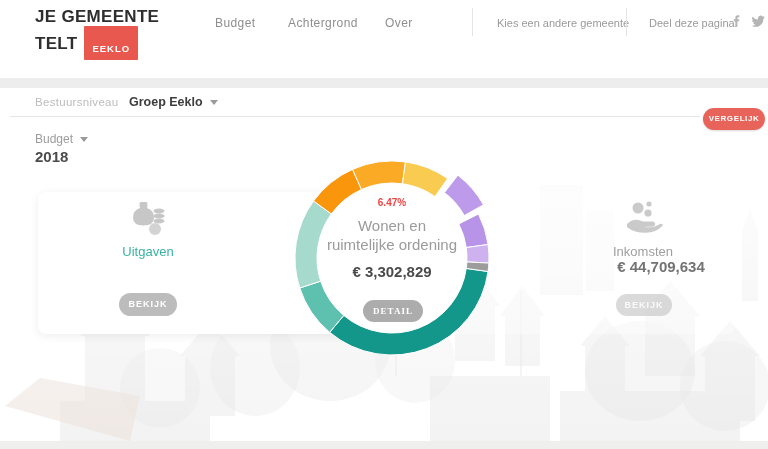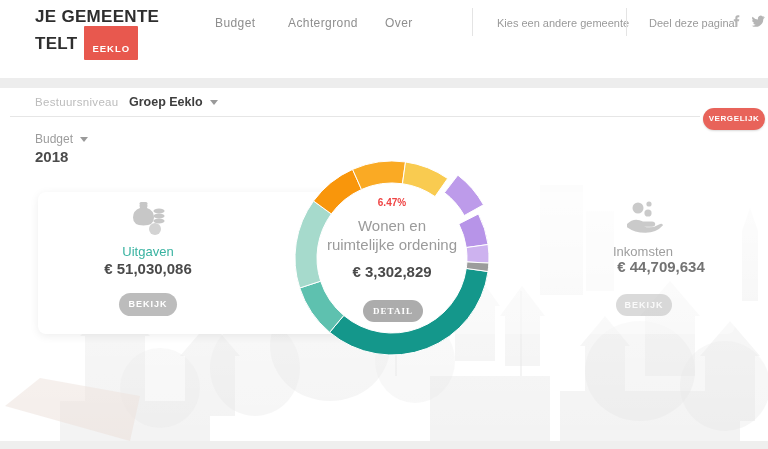--- a/index.html
+++ b/index.html
@@ -160,21 +160,20 @@
     <svg viewBox="0 0 42 40" fill="#c7c7c7">
       <path d="M13 10 q-2 -5 3.5 -5 q5.5 0 3.5 5 q7 2.5 7 9.5 q0 8 -10.5 8 q-10.5 0 -10.5 -8 q0 -7 7 -9.5 z"></path>
       <rect x="12.5" y="4" width="8" height="3" rx="1.5"></rect>
       <ellipse cx="32" cy="13" rx="5.5" ry="2.6"></ellipse>
       <ellipse cx="32" cy="18" rx="5.5" ry="2.6"></ellipse>
       <ellipse cx="32" cy="23" rx="5.5" ry="2.6"></ellipse>
       <circle cx="28" cy="31" r="6" fill="#d3d3d3"></circle>
     </svg>
   </div>
   <div class="exp-title">Uitgaven</div>
-  <div class="exp-amount">€ 51,030,086</div>
   <div class="exp-btn">BEKIJK</div>
 
   <div class="card-right"></div>
   <div class="inc-icon">
     <svg viewBox="0 0 42 38" fill="#bdbdbd">
       <circle cx="16" cy="9" r="5.5"></circle>
       <circle cx="27" cy="5" r="2.6"></circle>
       <circle cx="26" cy="14" r="3.6"></circle>
       <path d="M5 25 q7 -7 16 -2.5 l9 0 q3.2 0 3.2 2.6 q0 2.6 -3.2 2.6 l-8 0 q9 2 15 -2.2 q3 -1.6 4 .8 q-6.5 7.5 -17.5 7.5 q-11 0 -18.5 -5.5 z"></path>
     </svg>

